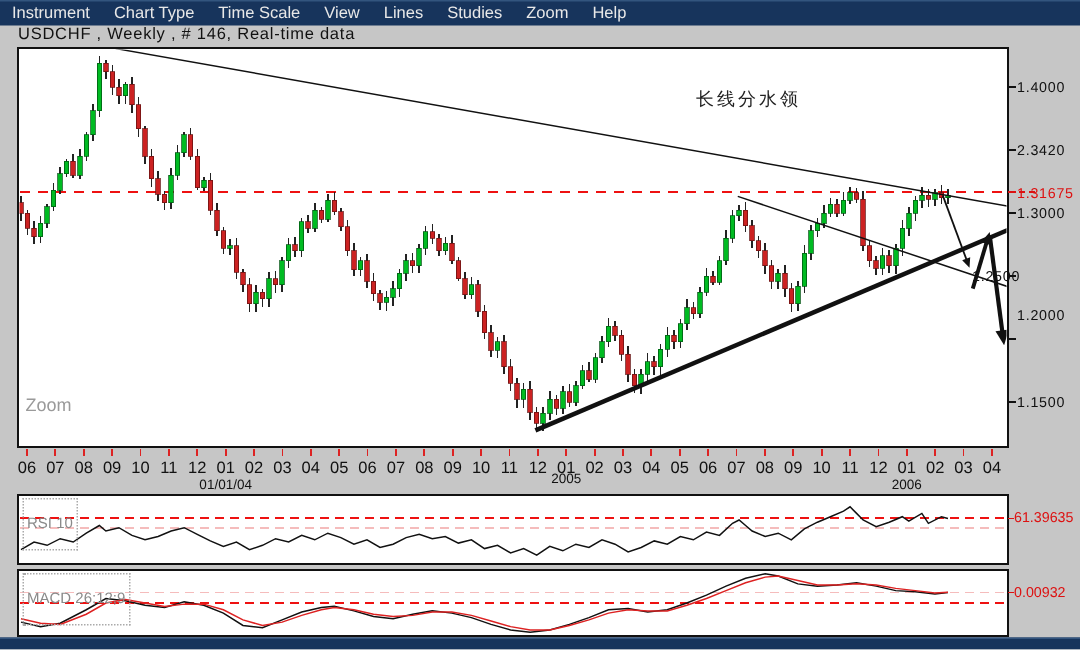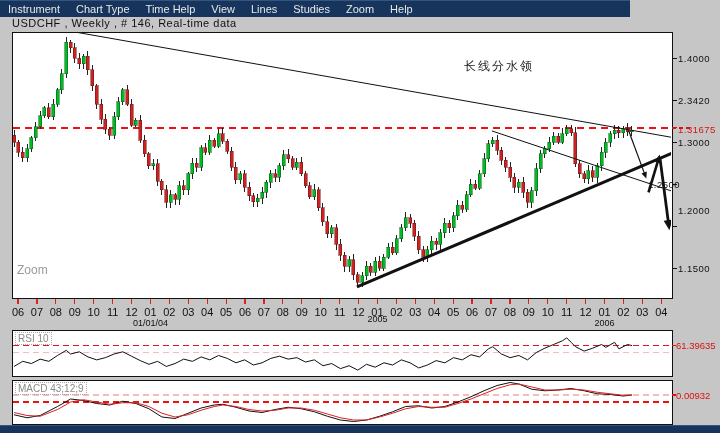--- a/index.html
+++ b/index.html
@@ -1,43 +1,43 @@
 <!DOCTYPE html>
 <html><head>
 <meta charset="utf-8">
 <style>
   html,body{margin:0;padding:0;}
   body{width:720px;height:433px;position:relative;background:#c6c6c6;
        font-family:"Liberation Sans",sans-serif;overflow:hidden;}
-  .menubar{position:absolute;left:0;top:0;width:630px;height:17px;background:#17345c;
+  .menubar{position:absolute;left:0;top:0;width:720px;height:17px;background:#17345c;
            border-top:1px solid #33557e;box-sizing:border-box;display:flex;align-items:center;}
   .menubar span{color:#e8e8e8;font-size:11px;margin-left:16px;white-space:nowrap;cursor:default;}
   .menubar span:first-child{margin-left:8px;}
   .titlebar{position:absolute;left:0;top:17px;width:720px;height:14px;
             font-size:11px;color:#111;padding-left:12px;letter-spacing:0.5px;}
   #gfx{position:absolute;left:0;top:0;width:720px;height:433px;}
   .abslbl{position:absolute;white-space:nowrap;}
   .pricelbl{font-size:9.5px;color:#111;letter-spacing:0.5px;}
   .monthlbl{font-size:11px;color:#111;transform:translateX(-50%);}
   .sublbl{font-size:9px;color:#111;transform:translateX(-50%);}
-  .paneltag{font-size:10px;color:#8a8a8a;border:1px dotted #aaa;padding:0 2px;background:transparent;}
+  .paneltag{font-size:10px;color:#8a8a8a;border:1px dotted #aaa;padding:11px 2px;background:transparent;}
   .zoomtag{font-size:12px;color:#9a9a9a;}
   .cnlabel{font-size:12px;color:#222;letter-spacing:2px;}
   .vallbl{font-size:9.5px;color:#dd1111;}
   .statusbar{position:absolute;left:0;top:425px;width:720px;height:8px;background:#17345c;
              border-top:1px solid #33557e;box-sizing:border-box;}
   .hotspot{position:absolute;background:transparent;}
 </style>
 </head>
 <body>
 
 <div class="menubar" id="menubar">
     <span>Instrument</span>
     <span>Chart Type</span>
-    <span>Time Help</span>
+    <span>Time Scale</span>
     <span>View</span>
     <span>Lines</span>
     <span>Studies</span>
     <span>Zoom</span>
     <span>Help</span>
   </div>
 
 <div class="titlebar">USDCHF , Weekly , # 146, Real-time data</div>
 
 <svg id="gfx" xmlns="http://www.w3.org/2000/svg" shape-rendering="crispEdges">
@@ -402,21 +402,21 @@
 <div class="hotspot" style="left:12px;top:32px;width:660px;height:266px;"></div>
 <div class="hotspot" style="left:12px;top:330px;width:660px;height:46px;"></div>
 <div class="hotspot" style="left:12px;top:380px;width:660px;height:44px;"></div>
 
 <div class="abslbl zoomtag" style="left:17px;top:263px;">Zoom</div>
 <div class="abslbl cnlabel" style="left:464px;top:58px;">长线分水领</div>
 
 <div class="abslbl paneltag" style="left:15px;top:332px;">RSI 10</div>
 <div class="abslbl vallbl" style="left:676px;top:340px;">61.39635</div>
 
-<div class="abslbl paneltag" style="left:15px;top:382px;">MACD 43;12;9</div>
+<div class="abslbl paneltag" style="left:15px;top:382px;">MACD 26;12;9</div>
 <div class="abslbl vallbl" style="left:676px;top:390px;">0.00932</div>
 
 <div id="labels">
     <div class="abslbl pricelbl" style="left: 678px; top: 53px; color: rgb(17, 17, 17);">1.4000</div>
     <div class="abslbl pricelbl" style="left: 678px; top: 95px; color: rgb(17, 17, 17);">2.3420</div>
     <div class="abslbl pricelbl" style="left: 678px; top: 124px; color: rgb(221, 17, 17);">1.31675</div>
     <div class="abslbl pricelbl" style="left: 678px; top: 137px; color: rgb(17, 17, 17);">1.3000</div>
     <div class="abslbl pricelbl" style="left: 648px; top: 179px; color: rgb(17, 17, 17);">1.2500</div>
     <div class="abslbl pricelbl" style="left: 678px; top: 205px; color: rgb(17, 17, 17);">1.2000</div>
     <div class="abslbl pricelbl" style="left: 678px; top: 263px; color: rgb(17, 17, 17);">1.1500</div>

